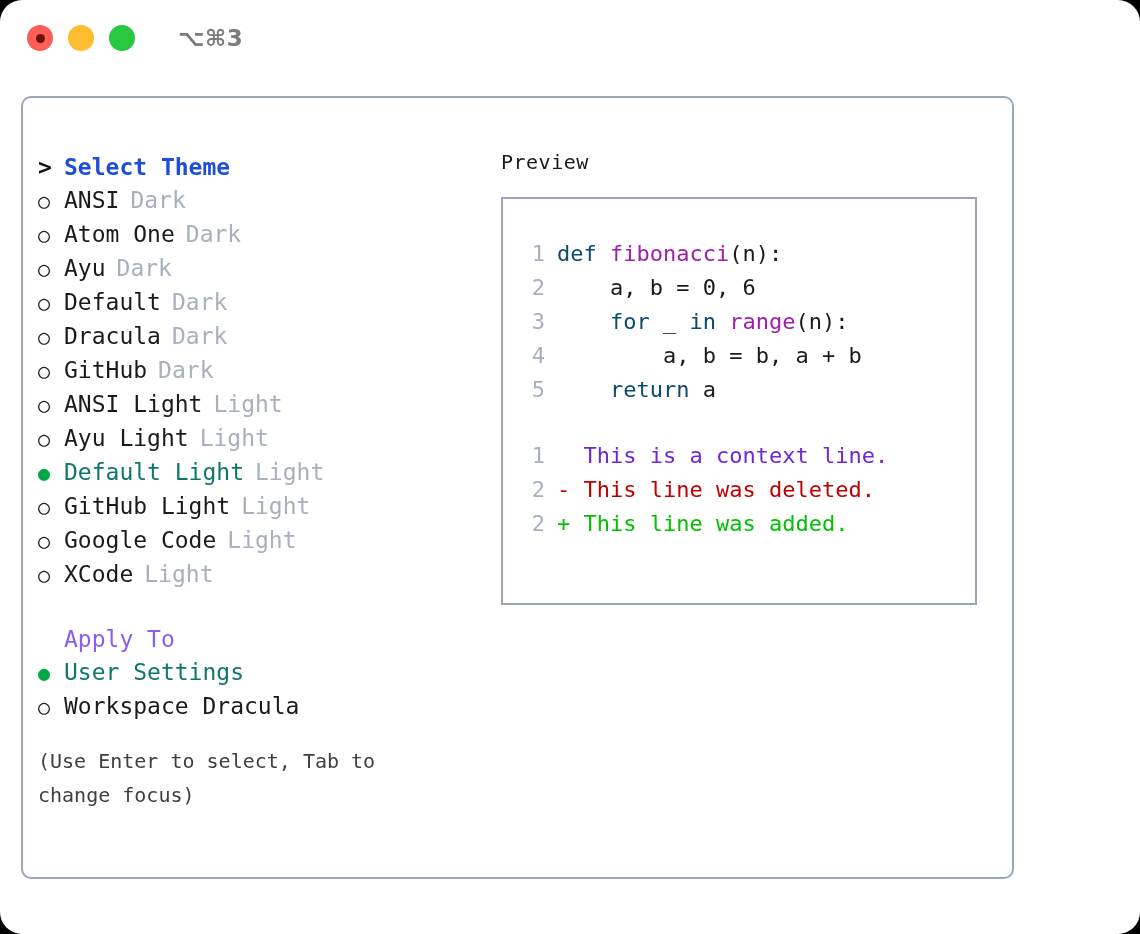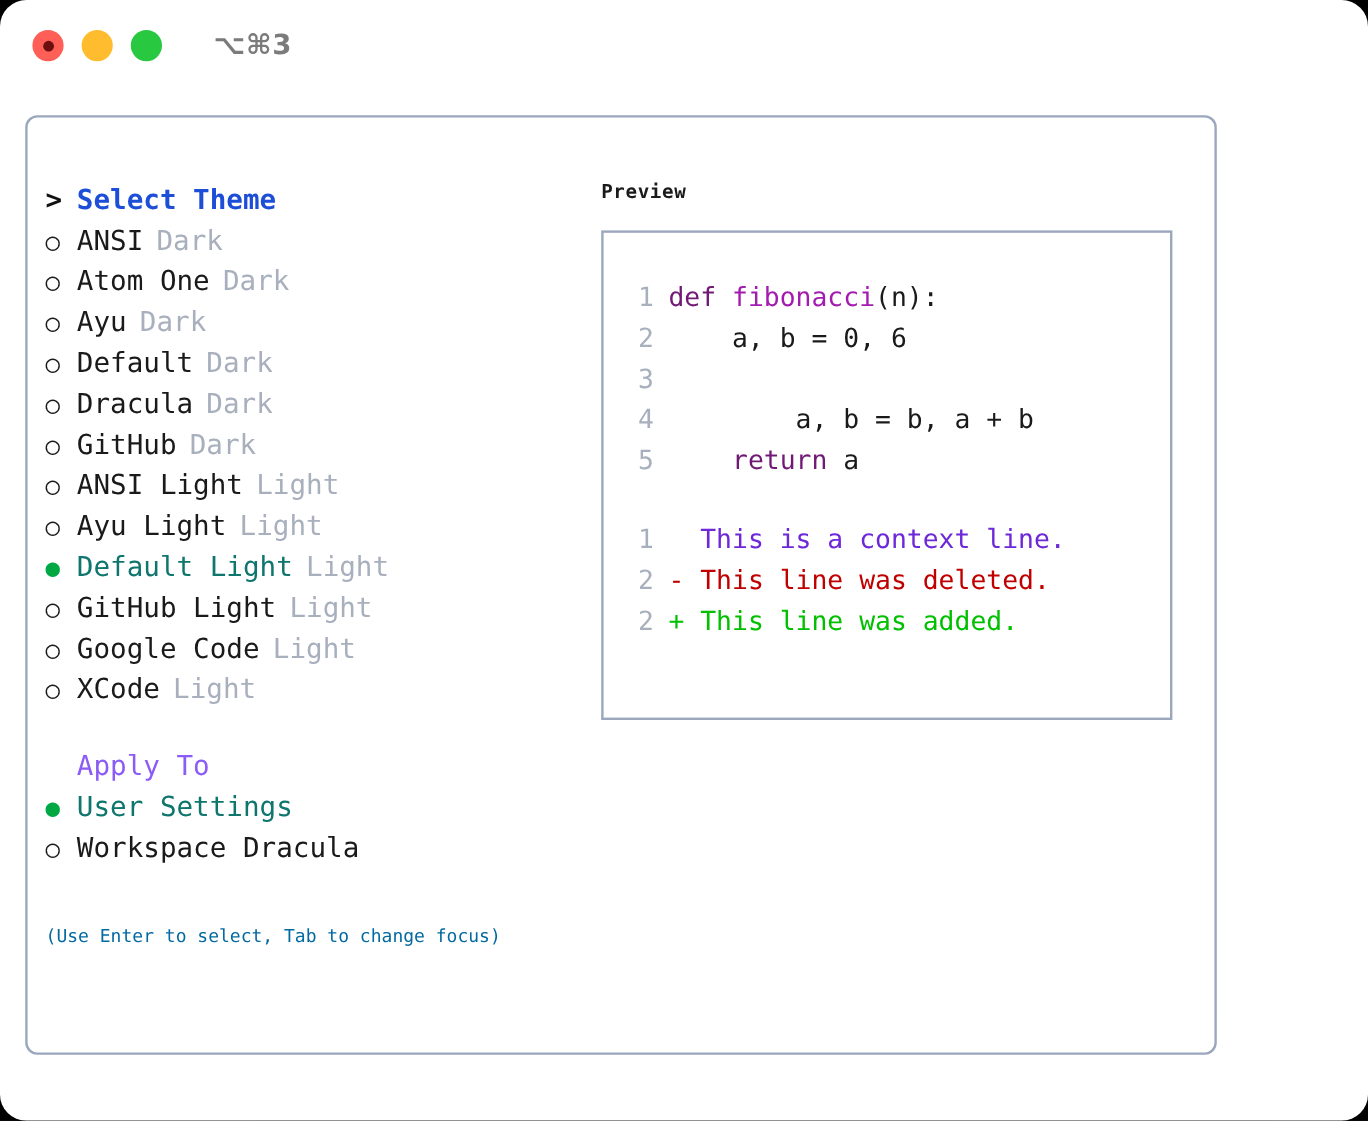--- a/index.html
+++ b/index.html
@@ -110,38 +110,38 @@
   }
   .section-gap { height: 30px; }
   .section-title {
     font-size: 23px;
     color: #8b5cf6;
     padding-left: 26px;
     height: 34px;
     line-height: 34px;
   }
   .hint {
-    margin-top: 39px;
-    color: #0369a1;
-    font-size: 15px;
+    margin-top: 20px;
+    color: #404040;
+    font-size: 20px;
     line-height: 34px;
     width: 410px;
   }
 
   
   .right-pane {
     position: absolute;
     left: 478px;
     top: 52px;
     width: 500px;
   }
   .preview-title {
-    font-size: 16px;
+    font-size: 20px;
     color: #1a1a1a;
-    font-weight: bold;
+    font-weight: normal;
     letter-spacing: 0.5px;
   }
   .preview-box {
     margin-top: 23px;
     width: 476px;
     height: 408px;
     border: 2px solid #9aa7bd;
     box-sizing: border-box;
     padding: 38px 0 0 14px;
   }
@@ -152,21 +152,21 @@
     line-height: 34px;
     white-space: pre;
   }
   .lineno {
     width: 28px;
     flex: 0 0 28px;
     text-align: right;
     color: #a8afbd;
     margin-right: 12px;
   }
-  .tok-kw   { color: #701a75; }
+  .tok-kw   { color: #0c4a6e; }
   .tok-fn   { color: #a21caf; }
   .tok-plain{ color: #1a1a1a; }
   .diff-gap { height: 32px; }
   .diff-ctx { color: #6d28d9; }
   .diff-del { color: #c00000; }
   .diff-add { color: #00c000; }
 </style>
 </head>
 <body>
 
@@ -219,21 +219,21 @@
       <div class="hint">(Use Enter to select, Tab to change focus)</div>
     </div>
 
     <div class="right-pane">
       <div class="preview-title">Preview</div>
 
       <div class="preview-box">
         <div id="code-block">
             <div class="code-line"><span class="lineno">1</span><span><span class="tok-kw">def </span><span class="tok-fn">fibonacci</span><span class="tok-plain">(n):</span></span></div>
             <div class="code-line"><span class="lineno">2</span><span><span class="tok-plain">    a, b = 0, 6</span></span></div>
-            <div class="code-line"><span class="lineno">3</span></div>
+            <div class="code-line"><span class="lineno">3</span><span><span class="tok-plain">    </span><span class="tok-kw">for</span><span class="tok-plain"> _ </span><span class="tok-kw">in</span><span class="tok-plain"> </span><span class="tok-fn">range</span><span class="tok-plain">(n):</span></span></div>
             <div class="code-line"><span class="lineno">4</span><span><span class="tok-plain">        a, b = b, a + b</span></span></div>
             <div class="code-line"><span class="lineno">5</span><span><span class="tok-plain">    </span><span class="tok-kw">return</span><span class="tok-plain"> a</span></span></div>
           </div>
         <div class="diff-gap"></div>
         <div id="diff-block">
             <div class="code-line"><span class="lineno">1</span><span class="diff-ctx">  </span><span class="diff-ctx">This is a context line.</span></div>
             <div class="code-line"><span class="lineno">2</span><span class="diff-del">- </span><span class="diff-del">This line was deleted.</span></div>
             <div class="code-line"><span class="lineno">2</span><span class="diff-add">+ </span><span class="diff-add">This line was added.</span></div>
           </div>
       </div>

